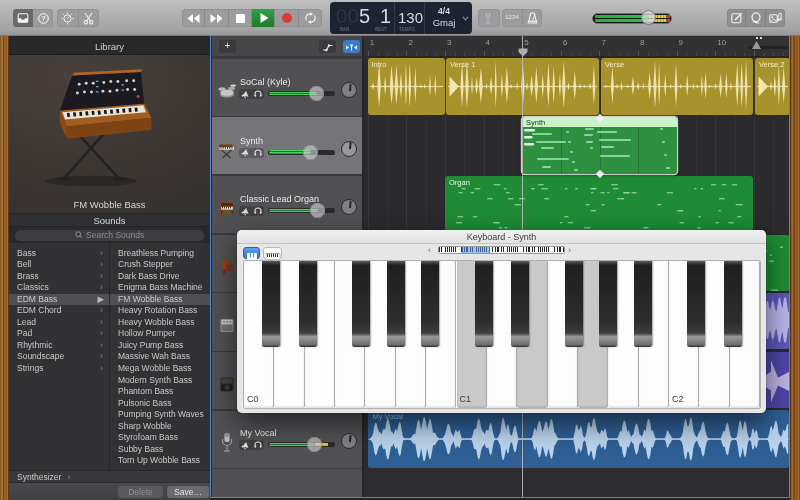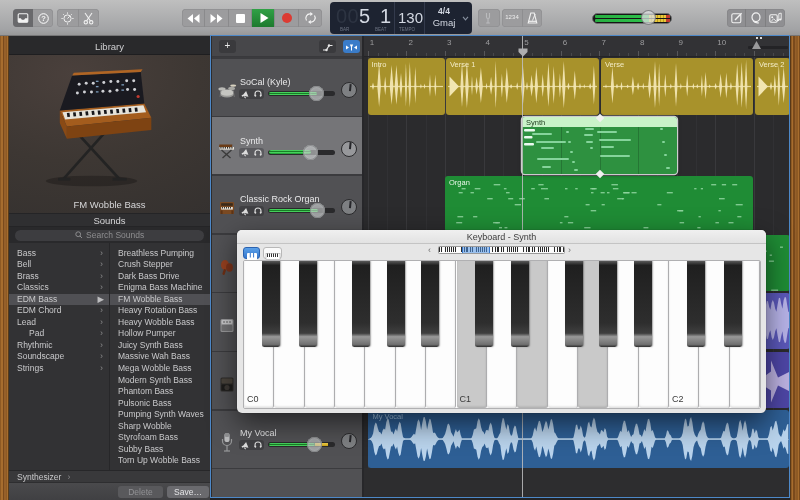--- a/index.html
+++ b/index.html
@@ -226,33 +226,33 @@
       </div>
       <div class="abs" style="left:0;top:207px;width:201px;height:239px;background:#323234;">
         <div class="abs" style="left:100px;top:0;width:1px;height:239px;background:#272729;"></div>
         <div class="abs" style="left:0;top:4.5px;width:100px;height:11.55px;font-size:8.5px;color:#c9c9cb;line-height:11.55px;"><span style="padding-left:8px;">Bass</span><span style="position:absolute;right:6px;color:#8a8a8c;font-size:9px;">›</span></div>
         <div class="abs" style="left:0;top:16.1px;width:100px;height:11.55px;font-size:8.5px;color:#c9c9cb;line-height:11.55px;"><span style="padding-left:8px;">Bell</span><span style="position:absolute;right:6px;color:#8a8a8c;font-size:9px;">›</span></div>
         <div class="abs" style="left:0;top:27.6px;width:100px;height:11.55px;font-size:8.5px;color:#c9c9cb;line-height:11.55px;"><span style="padding-left:8px;">Brass</span><span style="position:absolute;right:6px;color:#8a8a8c;font-size:9px;">›</span></div>
         <div class="abs" style="left:0;top:39.2px;width:100px;height:11.55px;font-size:8.5px;color:#c9c9cb;line-height:11.55px;"><span style="padding-left:8px;">Classics</span><span style="position:absolute;right:6px;color:#8a8a8c;font-size:9px;">›</span></div>
         <div class="abs" style="left:0;top:50.7px;width:100px;height:11.55px;background:#505054;font-size:8.5px;color:#c9c9cb;line-height:11.55px;"><span style="padding-left:8px;">EDM Bass</span><span style="position:absolute;right:5px;color:#bdbdbf;">▶</span></div>
         <div class="abs" style="left:0;top:62.2px;width:100px;height:11.55px;font-size:8.5px;color:#c9c9cb;line-height:11.55px;"><span style="padding-left:8px;">EDM Chord</span><span style="position:absolute;right:6px;color:#8a8a8c;font-size:9px;">›</span></div>
         <div class="abs" style="left:0;top:73.8px;width:100px;height:11.55px;font-size:8.5px;color:#c9c9cb;line-height:11.55px;"><span style="padding-left:8px;">Lead</span><span style="position:absolute;right:6px;color:#8a8a8c;font-size:9px;">›</span></div>
-        <div class="abs" style="left:0;top:85.3px;width:100px;height:11.55px;font-size:8.5px;color:#c9c9cb;line-height:11.55px;"><span style="padding-left:20px;">Pad</span><span style="position:absolute;right:6px;color:#8a8a8c;font-size:9px;">›</span></div>
+        <div class="abs" style="left:0;top:85.3px;width:100px;height:11.55px;font-size:8.5px;color:#c9c9cb;line-height:11.55px;"><span style="padding-left:8px;">Pad</span><span style="position:absolute;right:6px;color:#8a8a8c;font-size:9px;">›</span></div>
         <div class="abs" style="left:0;top:96.9px;width:100px;height:11.55px;font-size:8.5px;color:#c9c9cb;line-height:11.55px;"><span style="padding-left:8px;">Rhythmic</span><span style="position:absolute;right:6px;color:#8a8a8c;font-size:9px;">›</span></div>
         <div class="abs" style="left:0;top:108.4px;width:100px;height:11.55px;font-size:8.5px;color:#c9c9cb;line-height:11.55px;"><span style="padding-left:8px;">Soundscape</span><span style="position:absolute;right:6px;color:#8a8a8c;font-size:9px;">›</span></div>
         <div class="abs" style="left:0;top:120.0px;width:100px;height:11.55px;font-size:8.5px;color:#c9c9cb;line-height:11.55px;"><span style="padding-left:8px;">Strings</span><span style="position:absolute;right:6px;color:#8a8a8c;font-size:9px;">›</span></div>
         <div class="abs" style="left:101px;top:4.5px;width:100px;height:11.55px;font-size:8.5px;color:#c9c9cb;line-height:11.55px;white-space:nowrap;overflow:hidden;"><span style="padding-left:8px;">Breathless Pumping</span></div>
         <div class="abs" style="left:101px;top:16.1px;width:100px;height:11.55px;font-size:8.5px;color:#c9c9cb;line-height:11.55px;white-space:nowrap;overflow:hidden;"><span style="padding-left:8px;">Crush Stepper</span></div>
         <div class="abs" style="left:101px;top:27.6px;width:100px;height:11.55px;font-size:8.5px;color:#c9c9cb;line-height:11.55px;white-space:nowrap;overflow:hidden;"><span style="padding-left:8px;">Dark Bass Drive</span></div>
         <div class="abs" style="left:101px;top:39.2px;width:100px;height:11.55px;font-size:8.5px;color:#c9c9cb;line-height:11.55px;white-space:nowrap;overflow:hidden;"><span style="padding-left:8px;">Enigma Bass Machine</span></div>
         <div class="abs" style="left:101px;top:50.7px;width:100px;height:11.55px;background:#505054;font-size:8.5px;color:#c9c9cb;line-height:11.55px;white-space:nowrap;overflow:hidden;"><span style="padding-left:8px;">FM Wobble Bass</span></div>
         <div class="abs" style="left:101px;top:62.2px;width:100px;height:11.55px;font-size:8.5px;color:#c9c9cb;line-height:11.55px;white-space:nowrap;overflow:hidden;"><span style="padding-left:8px;">Heavy Rotation Bass</span></div>
         <div class="abs" style="left:101px;top:73.8px;width:100px;height:11.55px;font-size:8.5px;color:#c9c9cb;line-height:11.55px;white-space:nowrap;overflow:hidden;"><span style="padding-left:8px;">Heavy Wobble Bass</span></div>
         <div class="abs" style="left:101px;top:85.3px;width:100px;height:11.55px;font-size:8.5px;color:#c9c9cb;line-height:11.55px;white-space:nowrap;overflow:hidden;"><span style="padding-left:8px;">Hollow Pumper</span></div>
-        <div class="abs" style="left:101px;top:96.9px;width:100px;height:11.55px;font-size:8.5px;color:#c9c9cb;line-height:11.55px;white-space:nowrap;overflow:hidden;"><span style="padding-left:8px;">Juicy Synth Bass</span></div>
+        <div class="abs" style="left:101px;top:96.9px;width:100px;height:11.55px;font-size:8.5px;color:#c9c9cb;line-height:11.55px;white-space:nowrap;overflow:hidden;"><span style="padding-left:8px;">Juicy Pump Bass</span></div>
         <div class="abs" style="left:101px;top:108.4px;width:100px;height:11.55px;font-size:8.5px;color:#c9c9cb;line-height:11.55px;white-space:nowrap;overflow:hidden;"><span style="padding-left:8px;">Massive Wah Bass</span></div>
         <div class="abs" style="left:101px;top:120.0px;width:100px;height:11.55px;font-size:8.5px;color:#c9c9cb;line-height:11.55px;white-space:nowrap;overflow:hidden;"><span style="padding-left:8px;">Mega Wobble Bass</span></div>
         <div class="abs" style="left:101px;top:131.5px;width:100px;height:11.55px;font-size:8.5px;color:#c9c9cb;line-height:11.55px;white-space:nowrap;overflow:hidden;"><span style="padding-left:8px;">Modern Synth Bass</span></div>
         <div class="abs" style="left:101px;top:143.1px;width:100px;height:11.55px;font-size:8.5px;color:#c9c9cb;line-height:11.55px;white-space:nowrap;overflow:hidden;"><span style="padding-left:8px;">Phantom Bass</span></div>
         <div class="abs" style="left:101px;top:154.7px;width:100px;height:11.55px;font-size:8.5px;color:#c9c9cb;line-height:11.55px;white-space:nowrap;overflow:hidden;"><span style="padding-left:8px;">Pulsonic Bass</span></div>
         <div class="abs" style="left:101px;top:166.2px;width:100px;height:11.55px;font-size:8.5px;color:#c9c9cb;line-height:11.55px;white-space:nowrap;overflow:hidden;"><span style="padding-left:8px;">Pumping Synth Waves</span></div>
         <div class="abs" style="left:101px;top:177.8px;width:100px;height:11.55px;font-size:8.5px;color:#c9c9cb;line-height:11.55px;white-space:nowrap;overflow:hidden;"><span style="padding-left:8px;">Sharp Wobble</span></div>
         <div class="abs" style="left:101px;top:189.3px;width:100px;height:11.55px;font-size:8.5px;color:#c9c9cb;line-height:11.55px;white-space:nowrap;overflow:hidden;"><span style="padding-left:8px;">Styrofoam Bass</span></div>
         <div class="abs" style="left:101px;top:200.9px;width:100px;height:11.55px;font-size:8.5px;color:#c9c9cb;line-height:11.55px;white-space:nowrap;overflow:hidden;"><span style="padding-left:8px;">Subby Bass</span></div>
         <div class="abs" style="left:101px;top:212.4px;width:100px;height:11.55px;font-size:8.5px;color:#c9c9cb;line-height:11.55px;white-space:nowrap;overflow:hidden;"><span style="padding-left:8px;">Torn Up Wobble Bass</span></div>
@@ -733,21 +733,21 @@
             <rect x="4.2" y="9" width="11.6" height="2.6" fill="#e8e2d6"></rect>
             <rect x="5" y="9" width="0.9" height="1.5" fill="#222"></rect>
             <rect x="7" y="9" width="0.9" height="1.5" fill="#222"></rect>
             <rect x="9" y="9" width="0.9" height="1.5" fill="#222"></rect>
             <rect x="11" y="9" width="0.9" height="1.5" fill="#222"></rect>
             <rect x="13" y="9" width="0.9" height="1.5" fill="#222"></rect>
             <rect x="4.2" y="5.2" width="11.6" height="2.6" fill="#3a2a1a"></rect>
             <rect x="3.6" y="12.4" width="2" height="3.6" fill="#5e3415"></rect>
             <rect x="14.4" y="12.4" width="2" height="3.6" fill="#5e3415"></rect>
           </svg></div>
-        <div style="position:absolute;left:28px;top:19px;font-size:9px;color:#e9e9ea;white-space:nowrap;">Classic Rock Organ</div>
+        <div style="position:absolute;left:28px;top:19px;font-size:9px;color:#e9e9ea;white-space:nowrap;">Classic Lead Organ</div>
         <div style="position:absolute;left:27px;top:31px;width:25px;height:10px;background:#404043;border-radius:3px;display:flex;align-items:center;justify-content:space-around;">
           <svg width="9" height="9" viewBox="0 0 9 9">
             <g transform="rotate(-22 4.5 4.5)">
               <path d="M0.6 3.6 L2.5 3.6 L6.4 1.4 L6.4 7.6 L2.5 5.4 L0.6 5.4 Z" fill="#dcdcdc"></path>
               <line x1="2.4" y1="5.8" x2="3.4" y2="8" stroke="#dcdcdc" stroke-width="1"></line>
             </g>
           </svg>
           <svg width="8" height="8" viewBox="0 0 8 8">
             <path d="M1 6 L1 4 A3 3 0 0 1 7 4 L7 6" stroke="#dcdcdc" stroke-width="1.1" fill="none"></path>
             <rect x="0.6" y="4.6" width="1.6" height="2.2" rx="0.7" fill="#dcdcdc"></rect>

